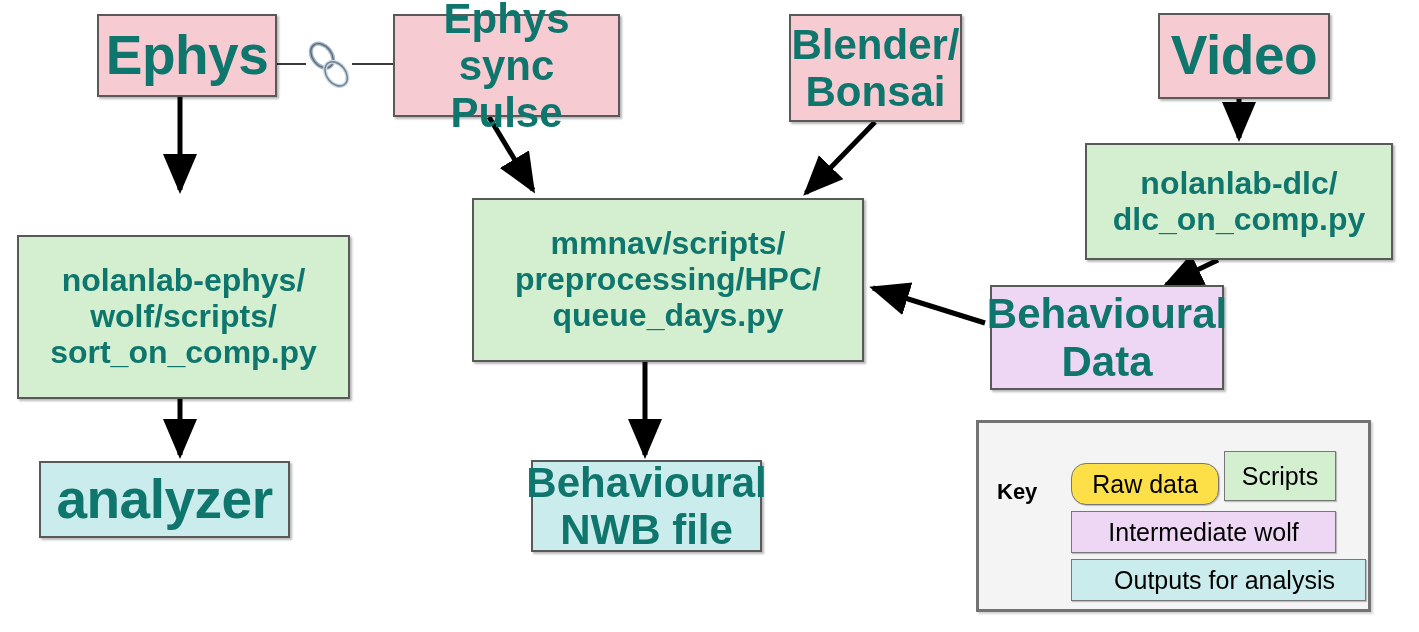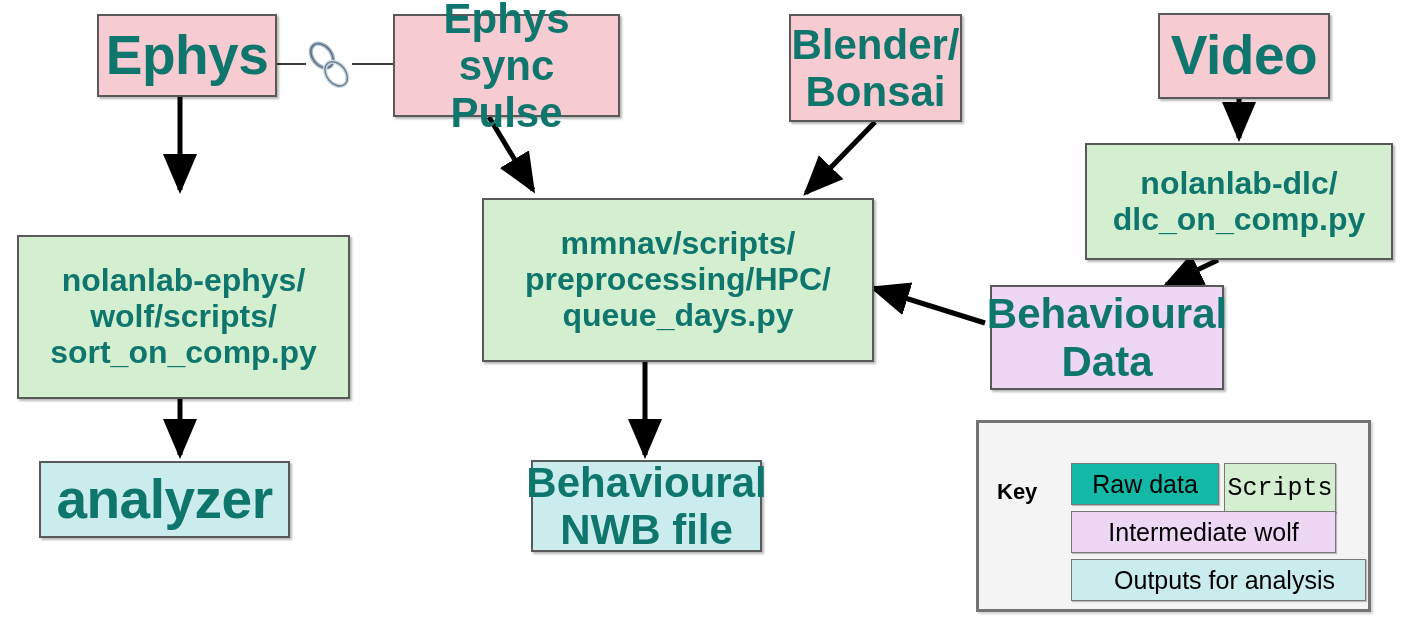--- a/index.html
+++ b/index.html
@@ -76,21 +76,21 @@
     display: flex;
     align-items: center;
     justify-content: center;
     font-size: 25px;
     font-weight: 400;
     color: #000;
     white-space: nowrap;
     box-shadow: 1px 1px 1px rgba(0,0,0,0.22);
   }
   #chip-raw    { left: 92px;  top: 40px;  width: 148px; height: 42px; }
-  #chip-script { left: 245px; top: 40px;  width: 112px; height: 50px; font-family: Liberation Mono, monospace; }
+  #chip-script { left: 245px; top: 28px;  width: 112px; height: 50px; }
   #chip-inter  { left: 92px;  top: 88px;  width: 265px; height: 42px; }
   #chip-output { left: 92px;  top: 136px; width: 295px; height: 42px; }
 
   
   #chain-link {
     position: absolute;
     left: 300px;
     top: 38px;
     width: 60px;
     height: 56px;
@@ -144,39 +144,39 @@
 
   <div class="node raw med" style="left:789px; top:14px; width:173px; height:108px;text-align:center;">Blender/
 Bonsai</div>
 
   <div class="node raw big" style="left:1158px; top:13px; width:172px; height:86px;">Video</div>
 
   <div class="node script script-t" style="left:17px; top:196px; width:333px; height:164px;margin-top:39px;">nolanlab-ephys/
 wolf/scripts/
 sort_on_comp.py</div>
 
-  <div class="node script script-t" style="left:472px; top:198px; width:392px; height:164px;margin-left:10px;">mmnav/scripts/
+  <div class="node script script-t" style="left:472px; top:198px; width:392px; height:164px;">mmnav/scripts/
 preprocessing/HPC/
 queue_days.py</div>
 
   <div class="node script script-t" style="left:1085px; top:143px; width:308px; height:117px;">nolanlab-dlc/
 dlc_on_comp.py</div>
 
   <div class="node inter med" style="left:990px; top:285px; width:234px; height:105px;">Behavioural
 Data</div>
 
   <div class="node output big" style="left:39px; top:461px; width:251px; height:77px;">analyzer</div>
 
   <div class="node output med" style="left:531px; top:460px; width:231px; height:92px;">Behavioural
 NWB file</div>
 
   <div id="legend">
     <div id="legend-key-label">Key</div>
 
-    <div id="chip-raw" class="chip raw" style="background: #14b8a6;">Raw data</div>
+    <div id="chip-raw" class="chip raw" style="background: #fde047; border-radius: 15px;">Raw data</div>
 
     <div id="chip-script" class="chip script" style="background: rgb(212, 239, 208);">Scripts</div>
 
     <div id="chip-inter" class="chip inter" style="background: rgb(238, 215, 244);">Intermediate wolf</div>
 
     <div id="chip-output" class="chip output" style="background: rgb(203, 236, 236); padding-left: 12px;">Outputs for analysis</div>
   </div>
 
 </div>
 

